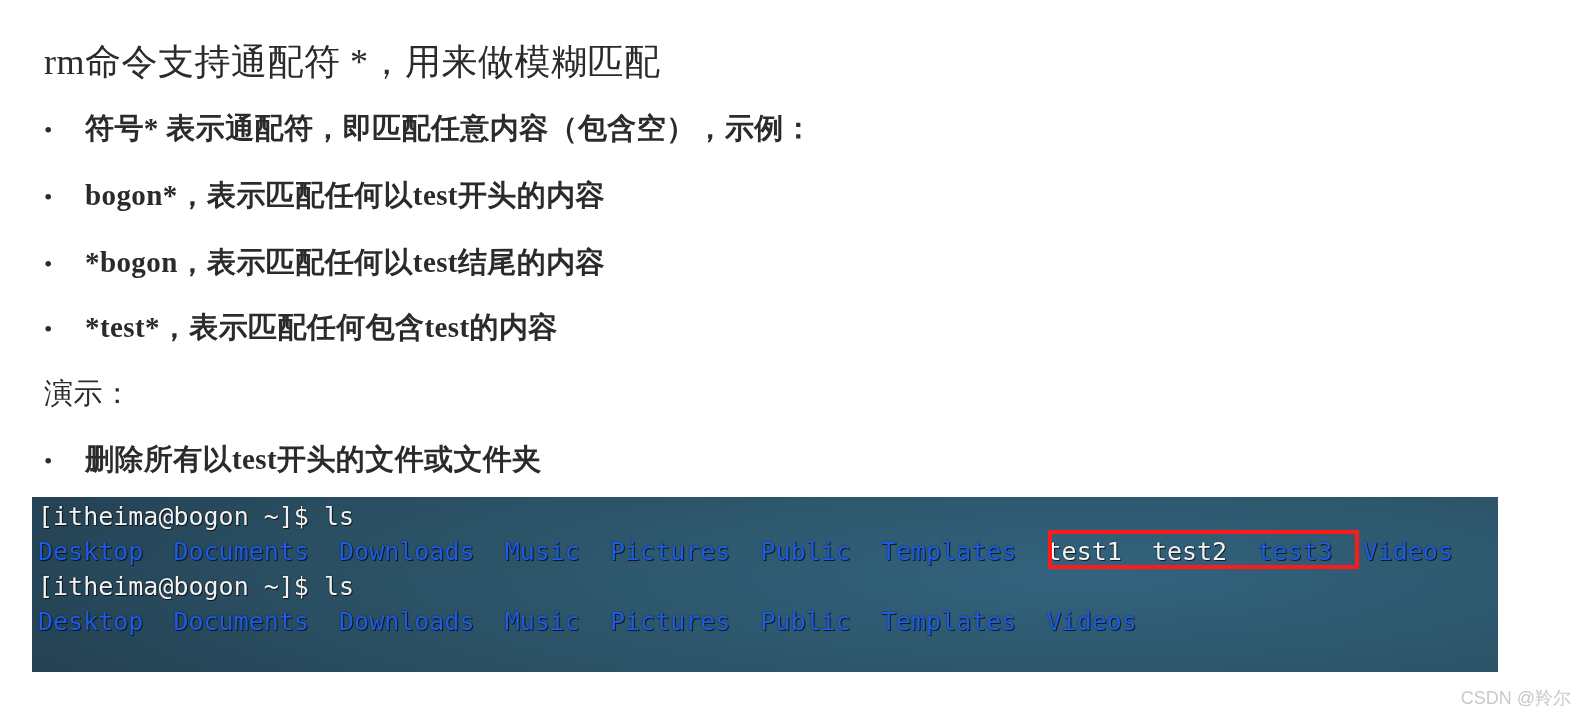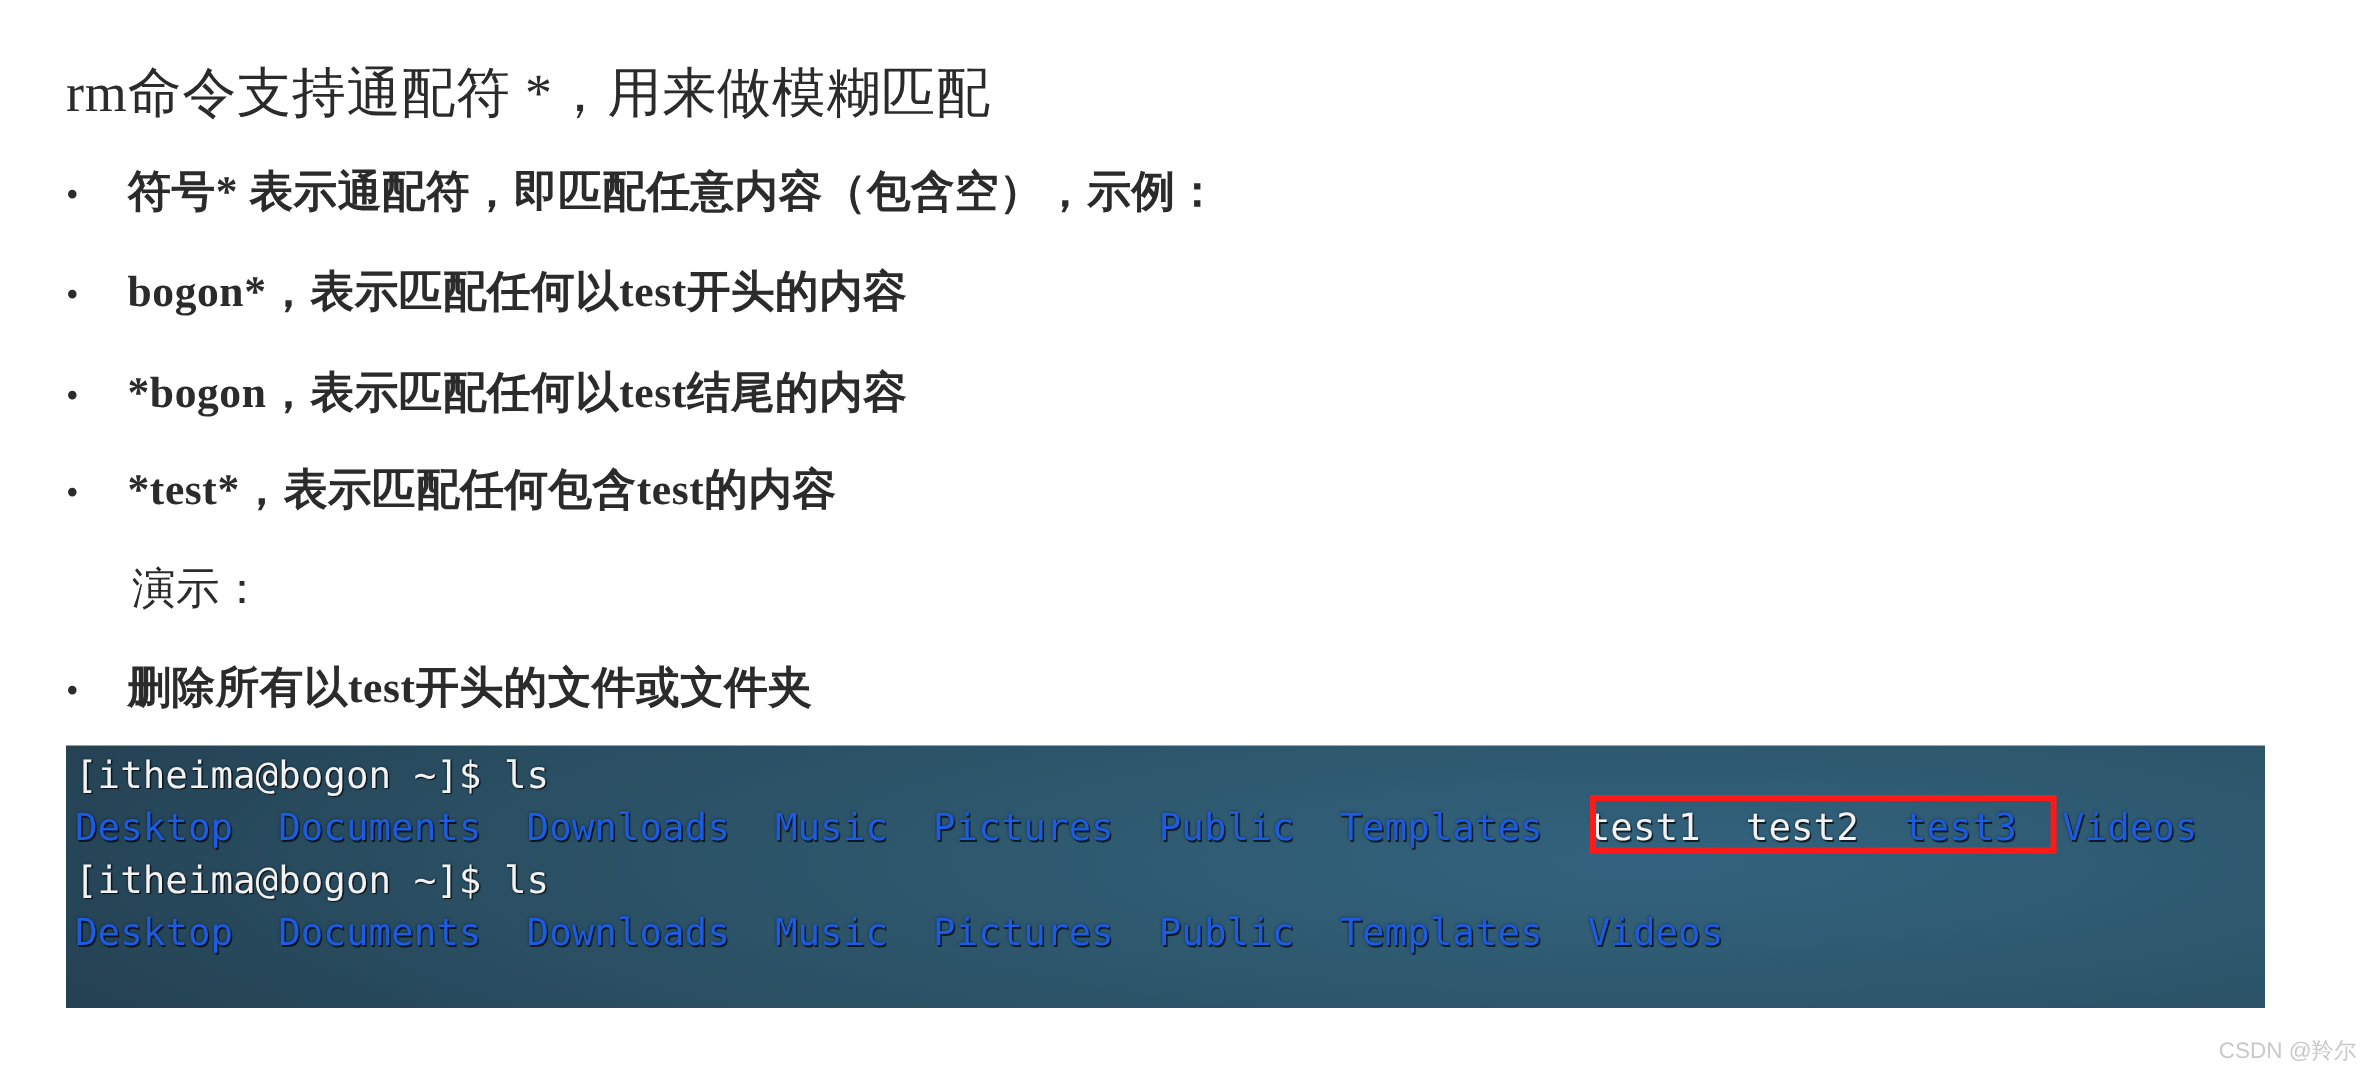--- a/index.html
+++ b/index.html
@@ -62,21 +62,21 @@
     font-size: 29px;
     line-height: 40px;
     color: #2b2b2b;
     white-space: pre;
     letter-spacing: 0.4px;
   }
 
   
   .terminal {
     position: absolute;
-    left: 44px;
+    left: 32px;
     top: 497px;
     width: 1466px;
     height: 175px;
     background:
       radial-gradient(ellipse 95% 150% at 72% 45%,
         #33637f 0%,
         #2e596f 30%,
         #2a4e62 58%,
         #254355 80%,
         #21394a 100%);
@@ -115,21 +115,21 @@
     box-sizing: border-box;
     pointer-events: none;
   }
 
   
   .watermark {
     position: absolute;
     right: 14px;
     bottom: 8px;
     font-family: "Liberation Sans", "DejaVu Sans", sans-serif;
-    font-size: 15px;
+    font-size: 18px;
     color: #c9c9c9;
     white-space: pre;
   }
 </style>
 </head>
 <body>
 
 <div class="doc">
 
   <div class="heading">rm命令支持通配符 *，用来做模糊匹配</div>
@@ -147,21 +147,21 @@
   <div class="bullet-row" style="top:242px;">
     <span class="bullet-dot">•</span>
     <span class="bullet-text">*bogon，表示匹配任何以test结尾的内容</span>
   </div>
 
   <div class="bullet-row" style="top:307px;">
     <span class="bullet-dot">•</span>
     <span class="bullet-text">*test*，表示匹配任何包含test的内容</span>
   </div>
 
-  <div class="plain-row" style="top:373px;margin-left:44px;">演示：</div>
+  <div class="plain-row" style="top:373px;">演示：</div>
 
   <div class="bullet-row" style="top:439px;">
     <span class="bullet-dot">•</span>
     <span class="bullet-text">删除所有以test开头的文件或文件夹</span>
   </div>
 
 </div>
 
 <div class="terminal">
   <div class="term-inner" id="term-inner">

